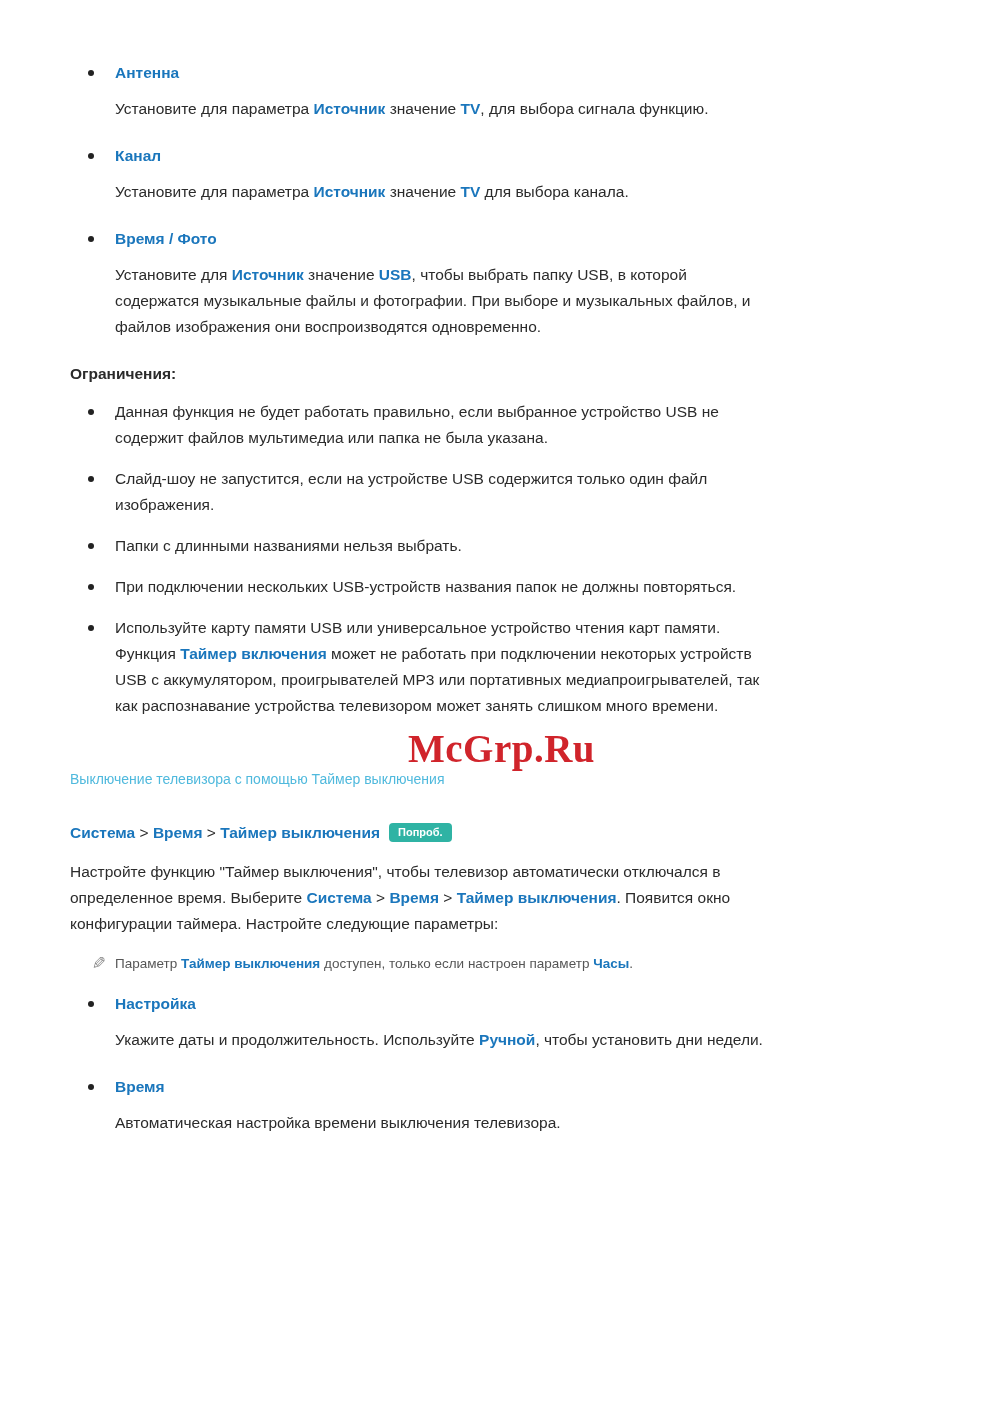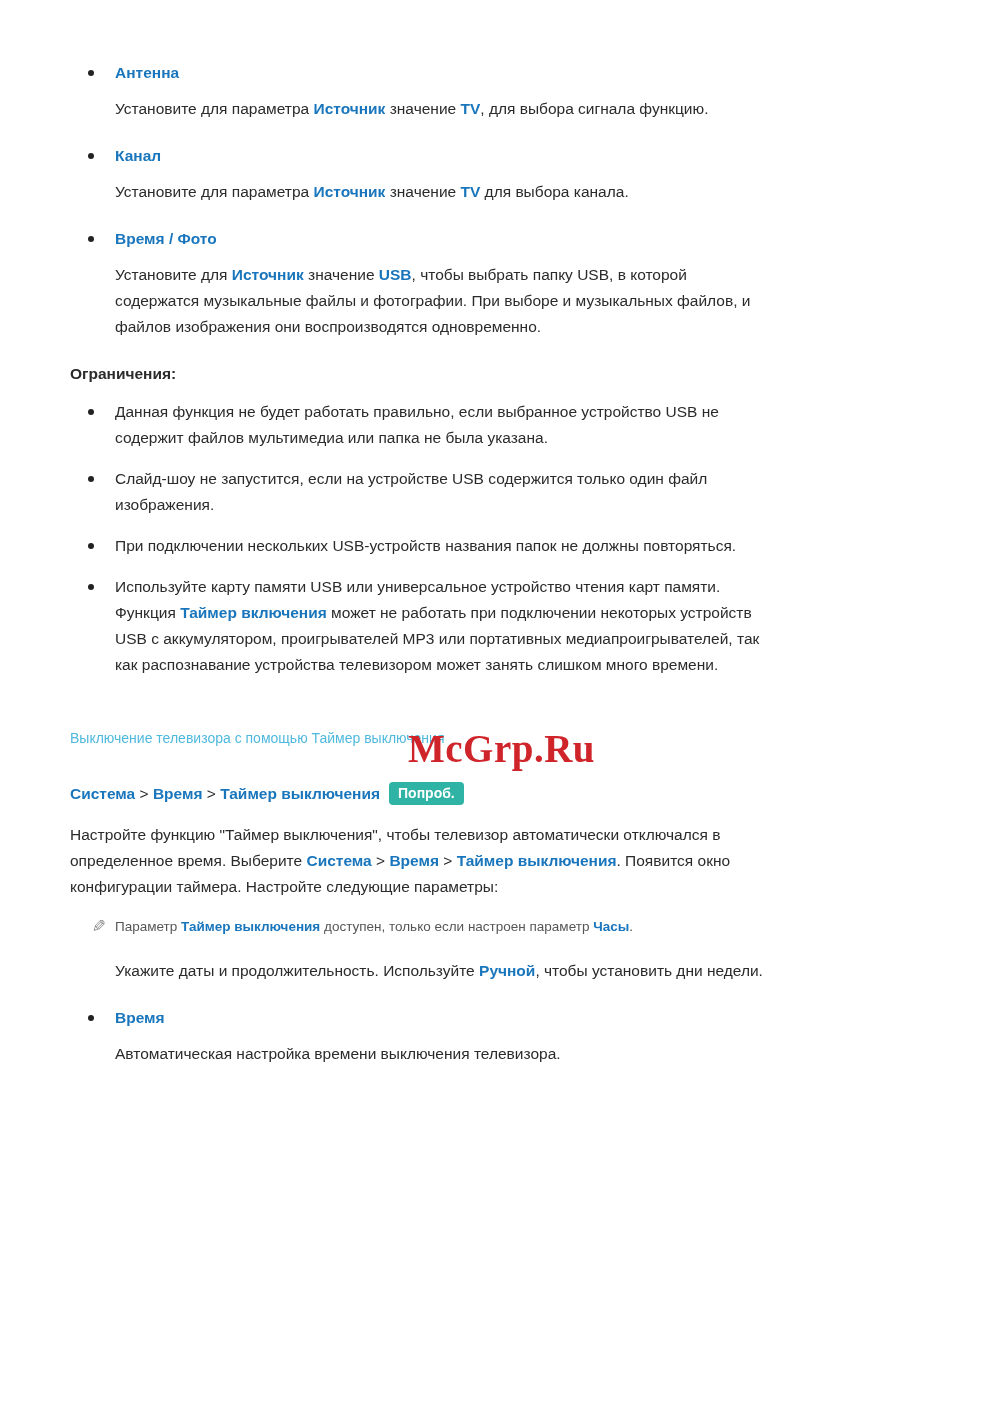--- a/index.html
+++ b/index.html
@@ -32,21 +32,21 @@
 
   .section-title {
     margin-top: 52px; margin-bottom: 25px;
     font-size: 14px; font-weight: 400;
     color: var(--heading, #4fb9dd);
   }
   .breadcrumb { margin-bottom: 17px; display: flex; align-items: center; margin-top: 36px; }
   .badge {
     display: inline-block; margin-left: 9px;
     background: var(--badge, #2fb3a4); color: #ffffff;
-    font-size: 14px; font-weight: bold;
+    font-size: 11px; font-weight: bold;
     padding: 3px 9px 4px 9px; border-radius: 4px;
     cursor: pointer;
   }
   .intro { line-height: 26px; max-width: 865px; margin-bottom: 16px; }
 
   .note { display: flex; align-items: flex-start; margin-bottom: 20px; }
   .note-icon {
     flex: 0 0 45px; padding-left: 8px;
     color: #8a8a8a; font-size: 17px; line-height: 22px;
     transform: scaleX(-1); transform-origin: 22px 50%;
@@ -104,20 +104,24 @@
     <div class="rli">
       <span class="dot"></span>
       <p class="rbody"><span>Данная функция не будет работать правильно, если выбранное устройство USB не содержит файлов мультимедиа или папка не была указана.</span></p>
     </div>
     <div class="rli">
       <span class="dot"></span>
       <p class="rbody"><span>Слайд-шоу не запустится, если на устройстве USB содержится только один файл изображения.</span></p>
     </div>
     <div class="rli">
       <span class="dot"></span>
+      <p class="rbody"><span>Папки с длинными названиями нельзя выбрать.</span></p>
+    </div>
+    <div class="rli">
+      <span class="dot"></span>
       <p class="rbody"><span>При подключении нескольких USB-устройств названия папок не должны повторяться.</span></p>
     </div>
     <div class="rli">
       <span class="dot"></span>
       <p class="rbody"><span>Используйте карту памяти USB или универсальное устройство чтения карт памяти. Функция </span><span class="bb">Таймер включения</span><span> может не работать при подключении некоторых устройств USB с аккумулятором, проигрывателей MP3 или портативных медиапроигрывателей, так как распознавание устройства телевизором может занять слишком много времени.</span></p>
     </div>
   </div>
 
   <h2 class="section-title">Выключение телевизора с помощью Таймер выключения</h2>
 
@@ -129,20 +133,24 @@
   <p class="intro"><span>Настройте функцию "Таймер выключения", чтобы телевизор автоматически отключался в определенное время. Выберите </span><span class="bb">Система</span><span> &gt; </span><span class="bb">Время</span><span> &gt; </span><span class="bb">Таймер выключения</span><span>. Появится окно конфигурации таймера. Настройте следующие параметры:</span></p>
 
   <div class="note">
     <span class="note-icon">✎</span>
     <span class="note-text"><span>Параметр </span><span class="bb">Таймер выключения</span><span> доступен, только если настроен параметр </span><span class="bb">Часы</span><span>.</span></span>
   </div>
 
   <div>
 
     <div class="li">
+      <div class="term-row">
+        <span class="dot"></span>
+        <span class="term"><span class="bb">Настройка</span></span>
+      </div>
       <p class="body"><span>Укажите даты и продолжительность. Используйте </span><span class="bb">Ручной</span><span>, чтобы установить дни недели.</span></p>
     </div>
 
     <div class="li">
       <div class="term-row">
         <span class="dot"></span>
         <span class="term"><span class="bb">Время</span></span>
       </div>
       <p class="body"><span>Автоматическая настройка времени выключения телевизора.</span></p>
     </div>

